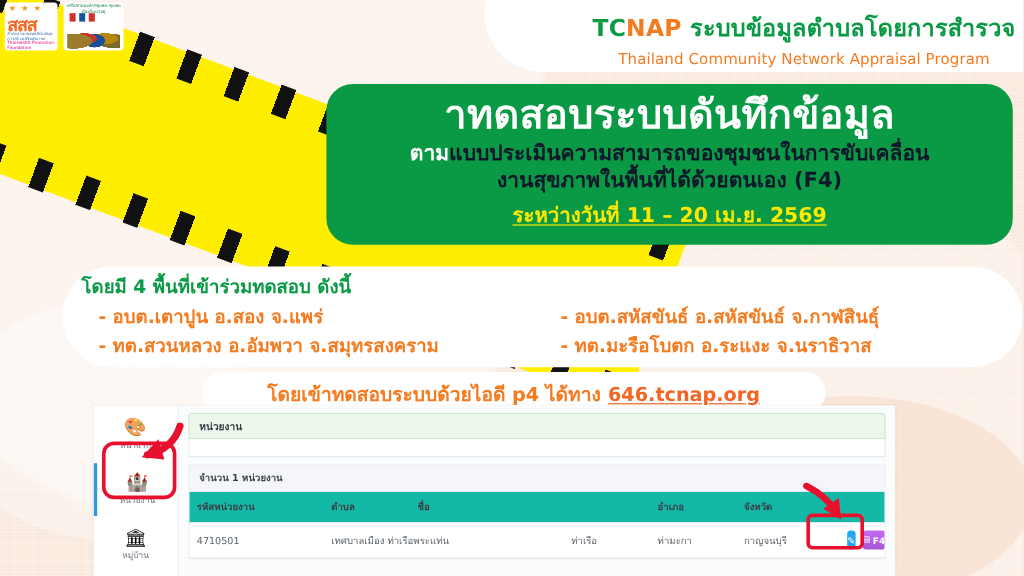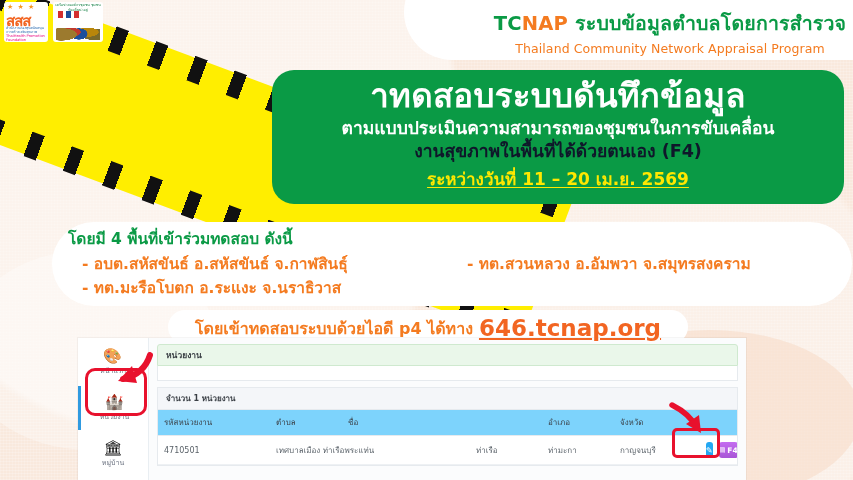--- a/index.html
+++ b/index.html
@@ -67,21 +67,21 @@
 
   
   .green-banner{
     position:absolute;left:272px;top:70px;width:572px;height:134px;
     background:#0a9a45;border-radius:22px;z-index:6;
     text-align:center;color:#fff;
     padding-top:6px;box-sizing:border-box;
   }
   .gb-line1{font-size:33px;font-weight:bold;line-height:1.22;letter-spacing:.3px;}
   .gb-line2{font-size:17.5px;font-weight:bold;line-height:1.28;margin-top:1px;}
-  .gb-line2 .hl{color:#ffffff;}
+  .gb-line2 .hl{color:#0f172a;}
   .gb-line3{font-size:17.5px;font-weight:bold;line-height:1.28;}
   .gb-line3 .hl{color:#0f172a;}
   .gb-date{
     font-size:17px;font-weight:bold;color:#ffe800;margin-top:3px;
     text-decoration:underline;text-underline-offset:2px;
   }
 
   
   .list-card{
     position:absolute;left:52px;top:222px;width:800px;height:84px;
@@ -102,21 +102,21 @@
     position:absolute;left:168px;top:310px;width:520px;height:34px;
     background:#ffffff;border-radius:18px;z-index:6;
   }
   .url-text{
     position:absolute;left:168px;top:313px;width:520px;height:30px;
     display:flex;align-items:center;justify-content:center;gap:6px;
     z-index:7;white-space:nowrap;
   }
   .url-label{font-size:16px;font-weight:bold;color:#f47b20;}
   .url-link{
-    font-size:23px;font-weight:bold;color:#f26522;
+    font-size:16px;font-weight:bold;color:#f26522;
     text-decoration:underline;text-underline-offset:2px;
   }
 
   
   .logos{position:absolute;left:4px;top:2px;z-index:8;display:flex;gap:5px;align-items:flex-start;}
   .logo-box{background:#ffffff;border-radius:3px;padding:2px 3px;box-sizing:border-box;}
   .logo-sss{width:44px;height:40px;position:relative;}
   .sss-stars{position:absolute;top:1px;left:3px;font-size:7px;color:#f7941d;letter-spacing:1px;}
   .sss-word{
     position:absolute;top:7px;left:2px;font-size:15px;font-weight:bold;color:#f26522;
@@ -164,21 +164,21 @@
   .panel-head .t{font-size:8.5px;color:#3a3f45;font-weight:bold;}
   .panel-body{
     margin:0 8px;border:1px solid #e6eaee;border-top:none;background:#fff;height:14px;
   }
   .tbl{margin:6px 8px 16px 8px;border:1px solid #e6eaee;background:#fff;}
   .tbl .cnt{
     font-size:8px;color:#3a3f45;font-weight:bold;padding:4px 8px;
     background:#f4f6f9;border-bottom:1px solid #e6eaee;
   }
   .tbl-row{display:flex;align-items:center;font-size:8px;}
-  .tbl-row.head{background:#7dd3fc;color:#3a3f45;font-weight:normal;border-bottom:1px solid #e6eaee;}
+  .tbl-row.head{background:#14b8a6;color:#3a3f45;font-weight:bold;border-bottom:1px solid #e6eaee;}
   .tbl-row.body{background:#fff;color:#5a6269;border-bottom:1px solid #eef1f4;}
   .cell{padding:6px 6px;box-sizing:border-box;white-space:nowrap;overflow:hidden;}
   .c1{width:112px;}
   .c2{width:200px;}
   .c3{width:72px;}
   .c4{width:72px;}
   .c5{width:86px;}
   .c6{width:auto;flex:1;display:flex;align-items:center;gap:6px;padding-left:6px;}
 
   .btn-edit{
@@ -240,20 +240,21 @@
     <div class="gb-line1">าทดสอบระบบดันทึกข้อมูล</div>
     <div class="gb-line2"><span>ตาม</span><span class="hl">แบบประเมินความสามารถของชุมชนในการขับเคลื่อน</span></div>
     <div class="gb-line3"><span class="hl">งานสุขภาพในพื้นที่ได้ด้วยตนเอง (F4)</span></div>
     <div class="gb-date">ระหว่างวันที่ 11 – 20 เม.ย. 2569</div>
   </div>
 
   <div class="list-card"></div>
   <div class="list-inner">
     <div class="list-head">โดยมี 4 พื้นที่เข้าร่วมทดสอบ ดังนี้</div>
     <div class="list-grid">
+      <div class="loc">- อบต.เตาปูน อ.สอง จ.แพร่</div>
       <div class="loc">- อบต.สหัสขันธ์ อ.สหัสขันธ์ จ.กาฬสินธุ์</div>
       <div class="loc">- ทต.สวนหลวง อ.อัมพวา จ.สมุทรสงคราม</div>
       <div class="loc">- ทต.มะรือโบตก อ.ระแงะ จ.นราธิวาส</div>
     </div>
   </div>
 
   <div class="url-card"></div>
   <div class="url-text">
     <span class="url-label">โดยเข้าทดสอบระบบด้วยไอดี p4 ได้ทาง</span>
     <span class="url-link">646.tcnap.org</span>

